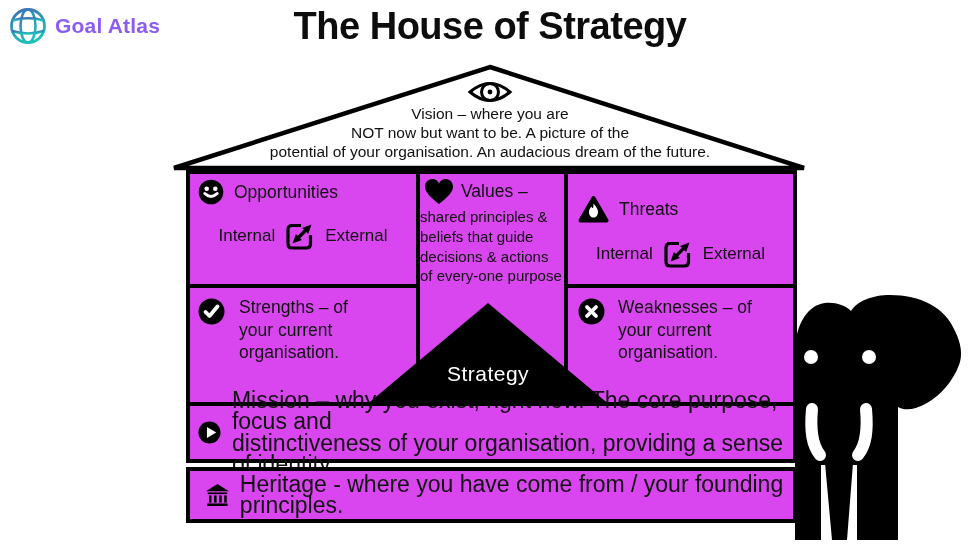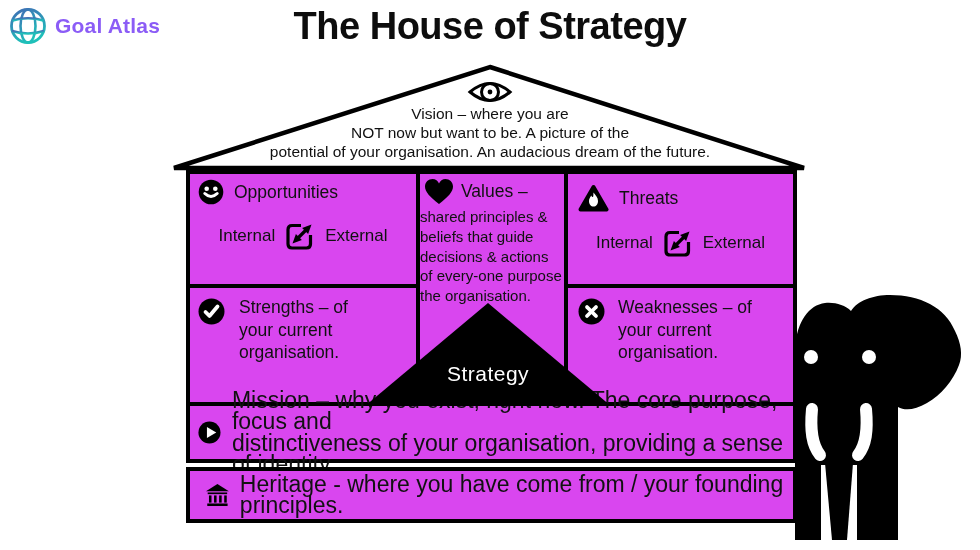--- a/index.html
+++ b/index.html
@@ -98,26 +98,25 @@
       <svg width="30" height="27" viewBox="0 0 30 27">
         <path d="M 15,26 C 6,19 1,14 1,8.5 C 1,4 4.5,1 8.5,1 C 11.5,1 14,3 15,5.5 C 16,3 18.5,1 21.5,1 C 25.5,1 29,4 29,8.5 C 29,14 24,19 15,26 Z" fill="#000"></path>
       </svg>
       <span class="lbl">Values –</span>
     </div>
     <div class="small-lines">
       <span class="block-line">shared principles &amp;</span>
       <span class="block-line">beliefs that guide</span>
       <span class="block-line">decisions &amp; actions</span>
       <span class="block-line">of every-one purpose</span>
-      <span class="block-line">the organisation.</span>
     </div>
   </div>
 
   <div class="box" style="left:564px;top:170px;width:233px;height:118px">
-    <div class="row-h" style="margin:10px 0 0 10px">
+    <div class="row-h" style="margin:21px 0 0 10px">
       <svg width="31" height="28" viewBox="0 0 31 28">
         <path d="M 15.5,3 L 28.5,25.5 L 2.5,25.5 Z" fill="#000" stroke="#000" stroke-width="4" stroke-linejoin="round"></path>
         <path d="M 15.5,8.5 C 17.5,11.5 20,13.5 20,17 C 20,20.5 18,22.5 15.5,22.5 C 13,22.5 11,20.5 11,17 C 11,14.8 12,13.2 13.4,11.4 C 13.9,13.2 15.1,13.6 15.3,12 C 15.45,10.8 15.3,9.7 15.5,8.5 Z" fill="#fff"></path>
       </svg>
       <span class="lbl">Threats</span>
     </div>
     <div class="intext" style="margin-top:15px">
       <span>Internal</span>
       <svg width="34" height="32" viewBox="0 0 34 32">
         <path d="M 18,5.5 H 9 Q 5,5.5 5,9.5 V 24 Q 5,28 9,28 H 23.5 Q 27.5,28 27.5,24 V 15" stroke="#000" stroke-width="3.2" fill="none"></path>

